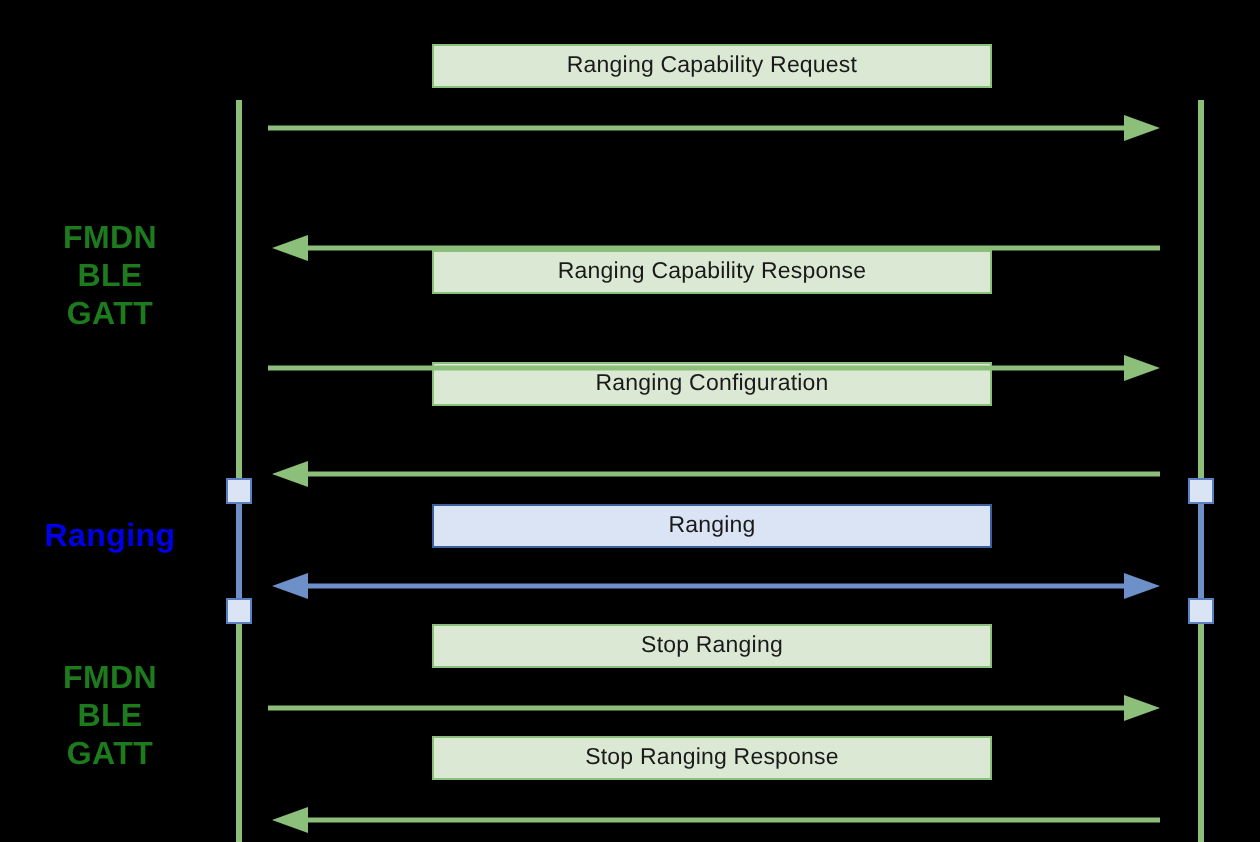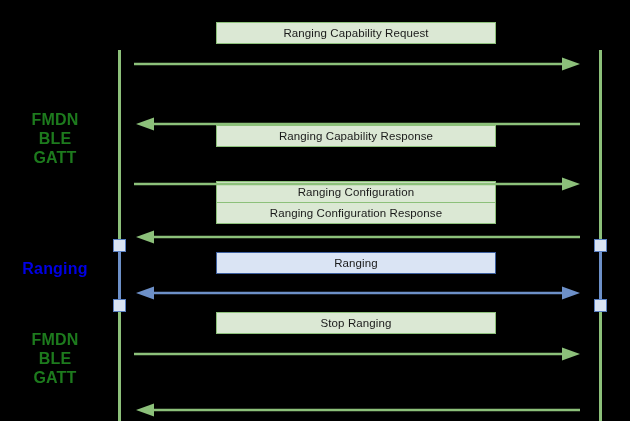--- a/index.html
+++ b/index.html
@@ -129,37 +129,37 @@
     <line x1="152" y1="9" x2="580" y2="9" stroke="#8cc07a" stroke-width="2.5"></line>
     <polygon points="136,9 154,2.5 154,15.5" fill="#8cc07a"></polygon>
   </svg>
 
   <div class="msg-box green" style="top:142px;margin-top:39px;">Ranging Configuration</div>
   <svg class="arrow-svg" style="top:175px;" viewBox="0 0 630 18">
     <line x1="134" y1="9" x2="566" y2="9" stroke="#8cc07a" stroke-width="2.5"></line>
     <polygon points="580,9 562,2.5 562,15.5" fill="#8cc07a"></polygon>
   </svg>
 
-  <div class="msg-box green" style="top:202px;">Ranging Configuration Response</div>
   <svg class="arrow-svg" style="top:228px;" viewBox="0 0 630 18">
     <line x1="152" y1="9" x2="580" y2="9" stroke="#8cc07a" stroke-width="2.5"></line>
     <polygon points="136,9 154,2.5 154,15.5" fill="#8cc07a"></polygon>
   </svg>
 
   <div class="msg-box blue" style="top:252px;">Ranging</div>
   <svg class="arrow-svg" style="top:284px;" viewBox="0 0 630 18">
     <line x1="152" y1="9" x2="564" y2="9" stroke="#6d90c8" stroke-width="2.5"></line>
     <polygon points="136,9 154,2.5 154,15.5" fill="#6d90c8"></polygon>
     <polygon points="580,9 562,2.5 562,15.5" fill="#6d90c8"></polygon>
   </svg>
 
   <div class="msg-box green" style="top:312px;">Stop Ranging</div>
   <svg class="arrow-svg" style="top:345px;" viewBox="0 0 630 18">
     <line x1="134" y1="9" x2="566" y2="9" stroke="#8cc07a" stroke-width="2.5"></line>
     <polygon points="580,9 562,2.5 562,15.5" fill="#8cc07a"></polygon>
   </svg>
 
+  <div class="msg-box green" style="top:368px;">Stop Ranging Response</div>
   <svg class="arrow-svg" style="top:401px;" viewBox="0 0 630 18">
     <line x1="152" y1="9" x2="580" y2="9" stroke="#8cc07a" stroke-width="2.5"></line>
     <polygon points="136,9 154,2.5 154,15.5" fill="#8cc07a"></polygon>
   </svg>
 
 </div>
 
 </body></html>

